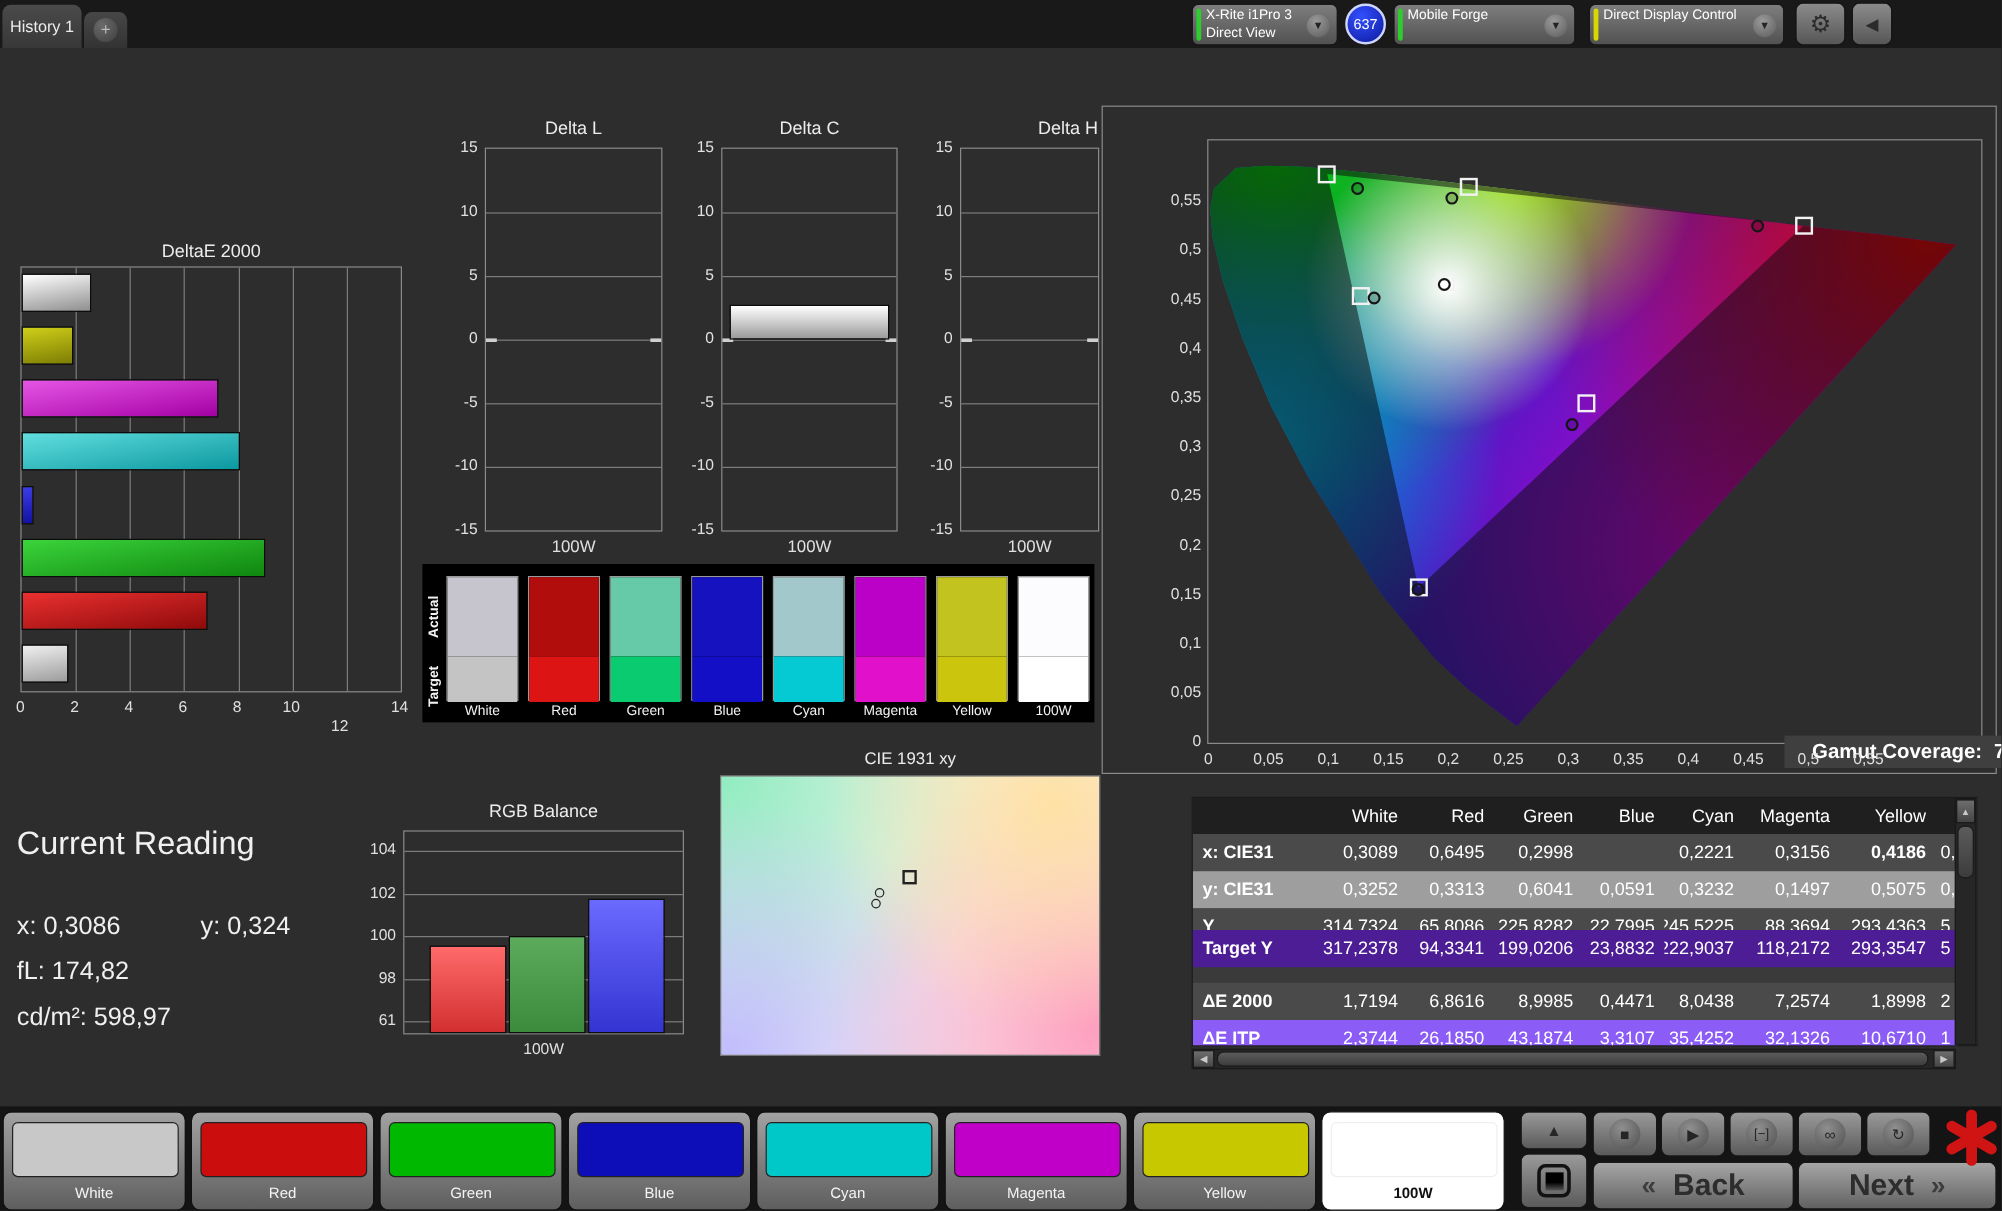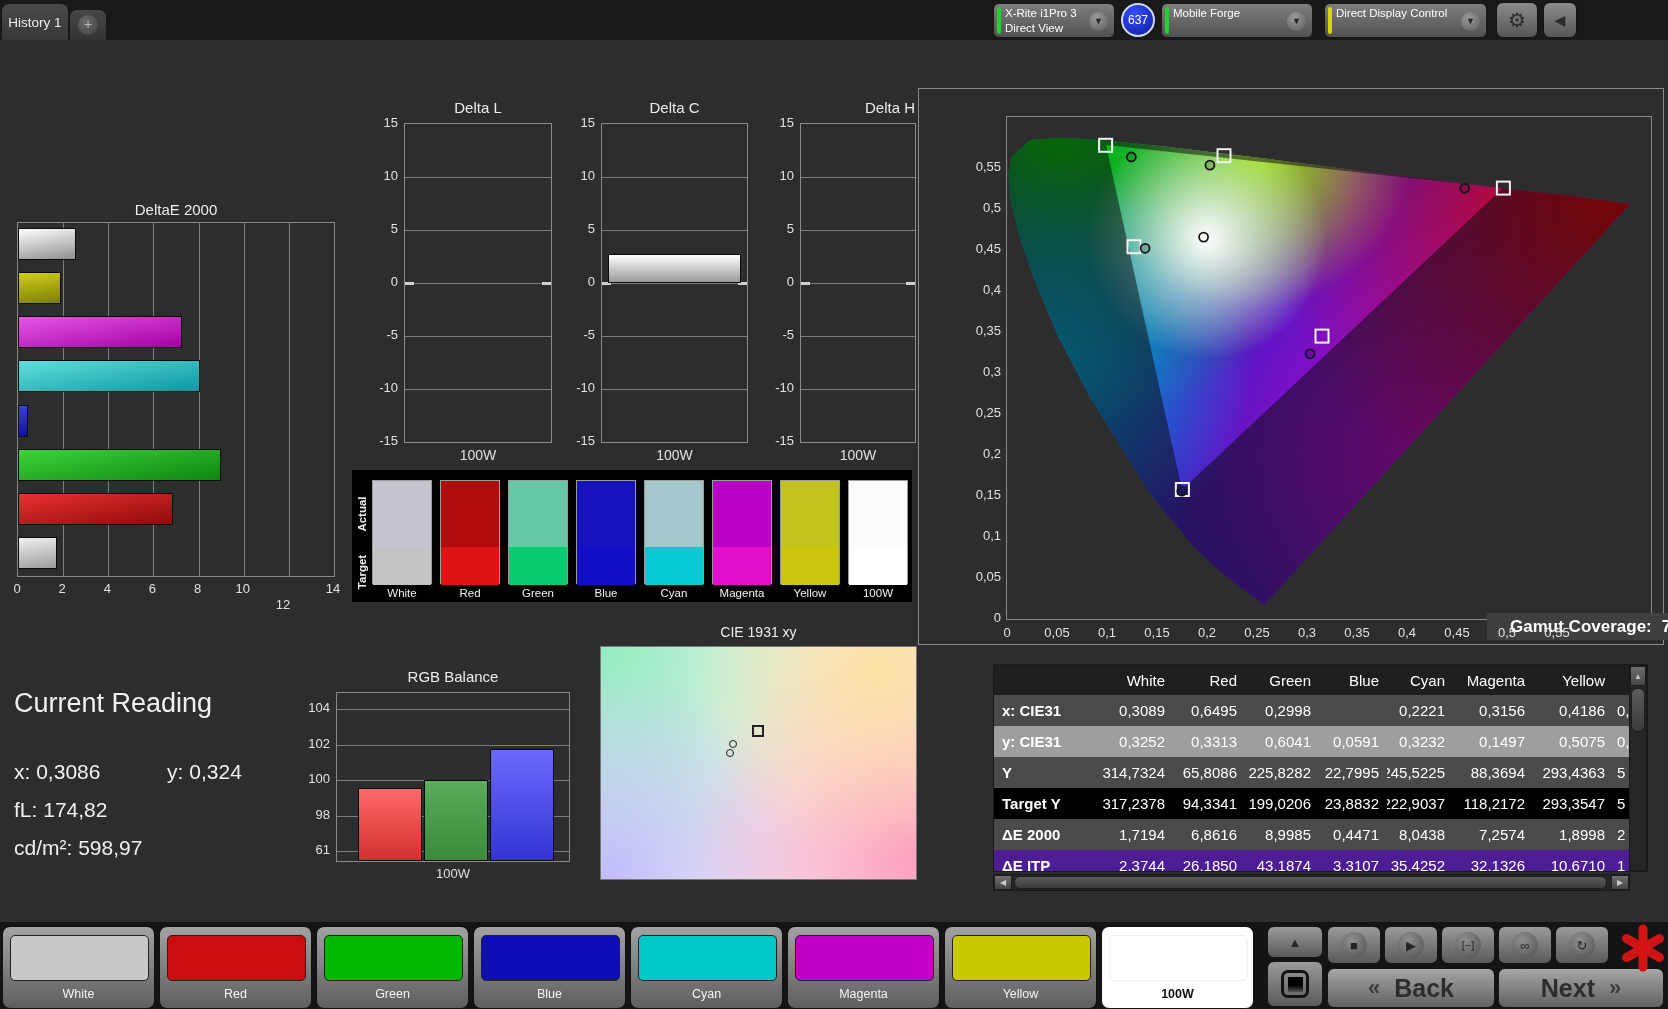--- a/index.html
+++ b/index.html
@@ -392,21 +392,21 @@
         <div class="tcell" style="width: 80px; font-size: 15px;">Yellow</div>
       </div>
       <div class="trow" style="top: 30px; height: 31px; background: rgb(74, 74, 74); width: 637px;">
         <div class="tcell tlabel" style="width: 107px;">x: CIE31</div>
         <div class="tcell" style="width: 72px;">0,3089</div>
         <div class="tcell" style="width: 72px;">0,6495</div>
         <div class="tcell" style="width: 74px;">0,2998</div>
         <div class="tcell" style="width: 68px; margin-top: 36px;">0,1491</div>
         <div class="tcell" style="width: 66px;">0,2221</div>
         <div class="tcell" style="width: 80px;">0,3156</div>
-        <div class="tcell" style="width: 80px;">0,4186</div>
+        <div class="tcell" style="width: 80px; font-weight: bold;">0,4186</div>
         <div class="tcell" style="width: 18px; justify-content: flex-start; padding-left: 4px; padding-right: 0px;">0,</div>
       </div>
       <div class="trow" style="top: 61px; height: 31px; background: rgb(158, 158, 158); width: 637px;">
         <div class="tcell tlabel" style="width: 107px;">y: CIE31</div>
         <div class="tcell" style="width: 72px;">0,3252</div>
         <div class="tcell" style="width: 72px;">0,3313</div>
         <div class="tcell" style="width: 74px;">0,6041</div>
         <div class="tcell" style="width: 68px;">0,0591</div>
         <div class="tcell" style="width: 66px;">0,3232</div>
         <div class="tcell" style="width: 80px;">0,1497</div>
@@ -417,21 +417,21 @@
         <div class="tcell tlabel" style="width: 107px;">Y</div>
         <div class="tcell" style="width: 72px;">314,7324</div>
         <div class="tcell" style="width: 72px;">65,8086</div>
         <div class="tcell" style="width: 74px;">225,8282</div>
         <div class="tcell" style="width: 68px;">22,7995</div>
         <div class="tcell" style="width: 66px;">245,5225</div>
         <div class="tcell" style="width: 80px;">88,3694</div>
         <div class="tcell" style="width: 80px;">293,4363</div>
         <div class="tcell" style="width: 18px; justify-content: flex-start; padding-left: 4px; padding-right: 0px;">5</div>
       </div>
-      <div class="trow" style="top: 123px; height: 31px; background: #000000; width: 637px;">
+      <div class="trow" style="top: 110px; height: 31px; background: #4c1d95; width: 637px;">
         <div class="tcell tlabel" style="width: 107px;">Target Y</div>
         <div class="tcell" style="width: 72px;">317,2378</div>
         <div class="tcell" style="width: 72px;">94,3341</div>
         <div class="tcell" style="width: 74px;">199,0206</div>
         <div class="tcell" style="width: 68px;">23,8832</div>
         <div class="tcell" style="width: 66px;">222,9037</div>
         <div class="tcell" style="width: 80px;">118,2172</div>
         <div class="tcell" style="width: 80px;">293,3547</div>
         <div class="tcell" style="width: 18px; justify-content: flex-start; padding-left: 4px; padding-right: 0px;">5</div>
       </div>
@@ -439,21 +439,21 @@
         <div class="tcell tlabel" style="width: 107px;">ΔE 2000</div>
         <div class="tcell" style="width: 72px;">1,7194</div>
         <div class="tcell" style="width: 72px;">6,8616</div>
         <div class="tcell" style="width: 74px;">8,9985</div>
         <div class="tcell" style="width: 68px;">0,4471</div>
         <div class="tcell" style="width: 66px;">8,0438</div>
         <div class="tcell" style="width: 80px;">7,2574</div>
         <div class="tcell" style="width: 80px;">1,8998</div>
         <div class="tcell" style="width: 18px; justify-content: flex-start; padding-left: 4px; padding-right: 0px;">2</div>
       </div>
-      <div class="trow" style="top: 185px; height: 31px; background: #4c1d95; width: 637px;">
+      <div class="trow" style="top: 185px; height: 31px; background: #8b5cf6; width: 637px;">
         <div class="tcell tlabel" style="width: 107px;">ΔE ITP</div>
         <div class="tcell" style="width: 72px;">2,3744</div>
         <div class="tcell" style="width: 72px;">26,1850</div>
         <div class="tcell" style="width: 74px;">43,1874</div>
         <div class="tcell" style="width: 68px;">3,3107</div>
         <div class="tcell" style="width: 66px;">35,4252</div>
         <div class="tcell" style="width: 80px;">32,1326</div>
         <div class="tcell" style="width: 80px;">10,6710</div>
         <div class="tcell" style="width: 18px; justify-content: flex-start; padding-left: 4px; padding-right: 0px;">1</div>
       </div>

